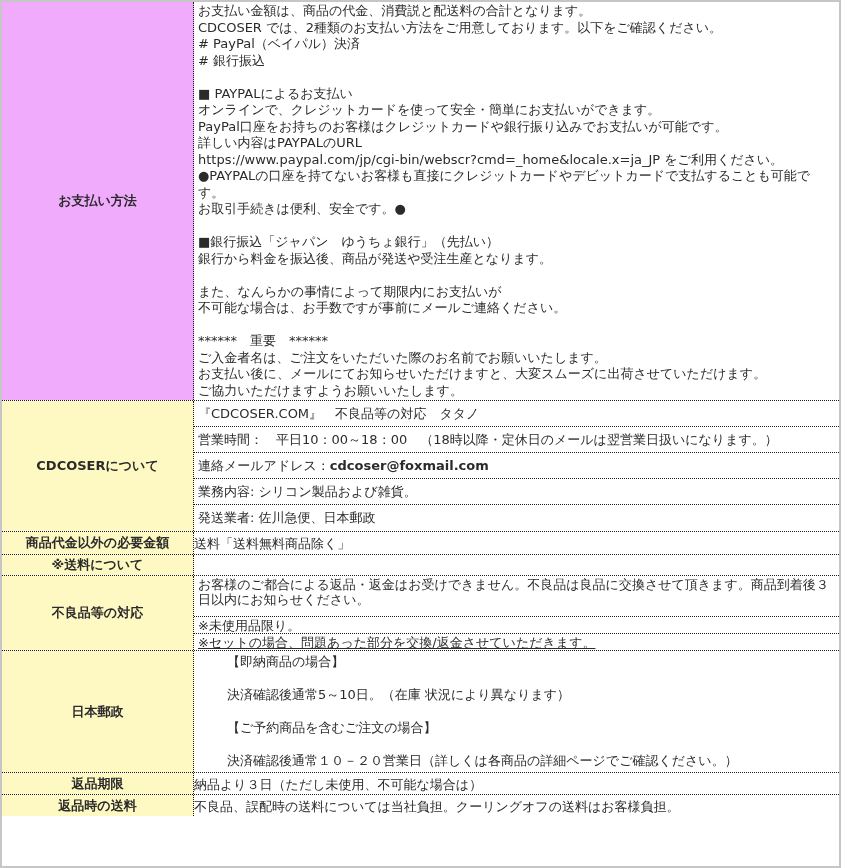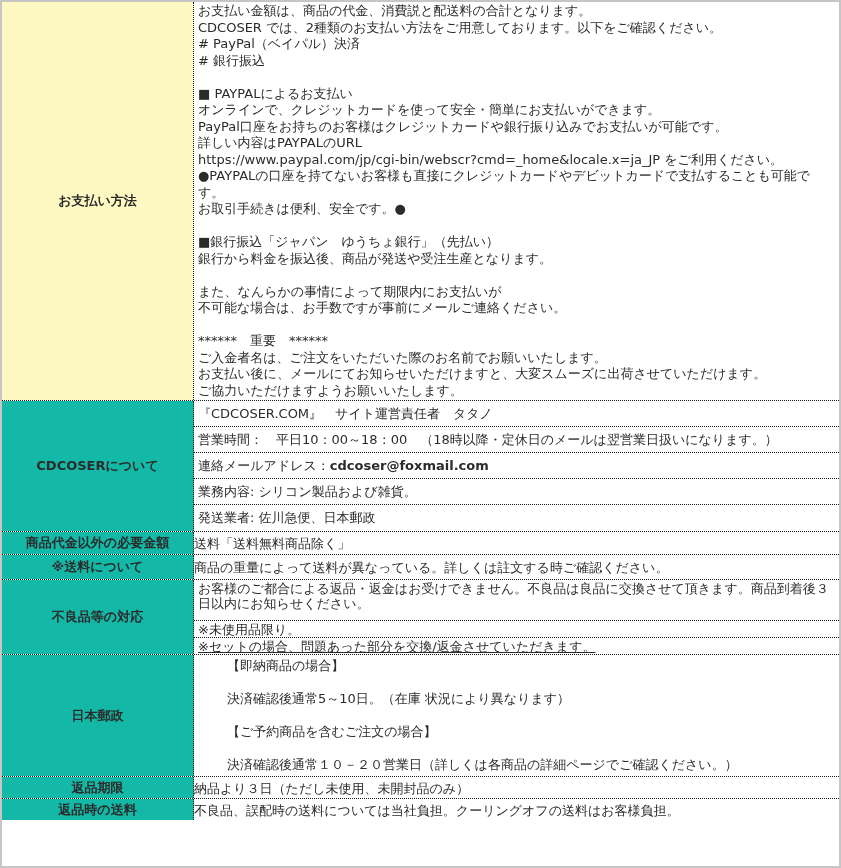--- a/index.html
+++ b/index.html
@@ -27,30 +27,30 @@
     display: flex;
     border-bottom: 1px dotted #1a1a1a;
     align-items: stretch;
   }
   .row:last-child { border-bottom: none; }
   .hcell {
     flex: 0 0 192px;
     width: 192px;
     box-sizing: border-box;
     border-right: 1px dotted #1a1a1a;
-    background: #14b8a6;
+    background: #fef9c3;
     display: flex;
     align-items: center;
     justify-content: center;
     text-align: center;
     font-weight: bold;
     padding: 2px 4px;
     line-height: 16px;
   }
-  .hcell.white { background: #fef9c3; }
+  .hcell.white { background: #f0abfc; }
   .content {
     flex: 1 1 auto;
     min-width: 0;
     box-sizing: border-box;
   }
   .pre {
     white-space: pre-wrap;
     overflow-wrap: break-word;
     line-height: 16.5px;
     padding: 1px 4px;
@@ -113,36 +113,35 @@
 
 ******　重要　******
 ご入金者名は、ご注文をいただいた際のお名前でお願いいたします。
 お支払い後に、メールにてお知らせいただけますと、大変スムーズに出荷させていただけます。
 ご協力いただけますようお願いいたします。</div>
   </div>
 
   <div class="row">
     <div class="hcell">CDCOSERについて</div>
     <div class="subcol">
-      <div class="subcell sub-about">『CDCOSER.COM』　サイト運営責任者　タタノ</div>
+      <div class="subcell sub-about">『CDCOSER.COM』　不良品等の対応　タタノ</div>
       <div class="subcell sub-about">営業時間：　平日10：00～18：00　（18時以降・定休日のメールは翌営業日扱いになります。）</div>
       <div class="subcell sub-about"><span>連絡メールアドレス：</span><span class="bold">cdcoser@foxmail.com</span></div>
       <div class="subcell sub-about">業務内容: シリコン製品および雑貨。</div>
       <div class="subcell sub-about">発送業者: 佐川急便、日本郵政</div>
     </div>
   </div>
 
   <div class="row">
     <div class="hcell">商品代金以外の必要金額</div>
     <div class="content mh-r3">送料「送料無料商品除く」</div>
   </div>
 
   <div class="row">
     <div class="hcell">※送料について</div>
-    <div class="content mh-r4">商品の重量によって送料が異なっている。詳しくは註文する時ご確認ください。</div>
   </div>
 
   <div class="row">
     <div class="hcell">不良品等の対応</div>
     <div class="subcol">
       <div class="subcell sub-tight mh-d1">お客様のご都合による返品・返金はお受けできません。不良品は良品に交換させて頂きます。商品到着後３日以内にお知らせください。</div>
       <div class="subcell sub-tight mh-d3">※未使用品限り。</div>
       <div class="subcell sub-tight mh-d4">※セットの場合、問題あった部分を交換/返金させていただきます。</div>
     </div>
   </div>
@@ -154,21 +153,21 @@
 決済確認後通常5～10日。（在庫 状況により異なります）
 
 【ご予約商品を含むご注文の場合】
 
 決済確認後通常１０－２０営業日（詳しくは各商品の詳細ページでご確認ください。）</div>
   </div>
 
 
   <div class="row">
     <div class="hcell">返品期限</div>
-    <div class="content mh-r8">納品より３日（ただし未使用、未開封品のみ）</div>
+    <div class="content mh-r8">納品より３日（ただし未使用、不可能な場合は）</div>
   </div>
 
   <div class="row">
     <div class="hcell">返品時の送料</div>
     <div class="content mh-r9">不良品、誤配時の送料については当社負担。クーリングオフの送料はお客様負担。</div>
   </div>
 
 </div>
 
 </body></html>

